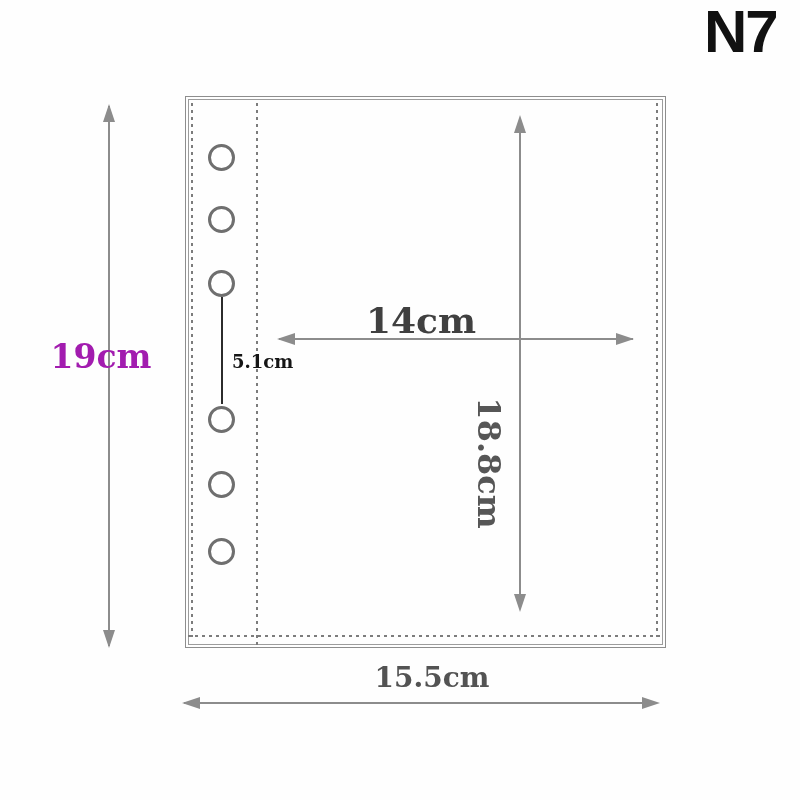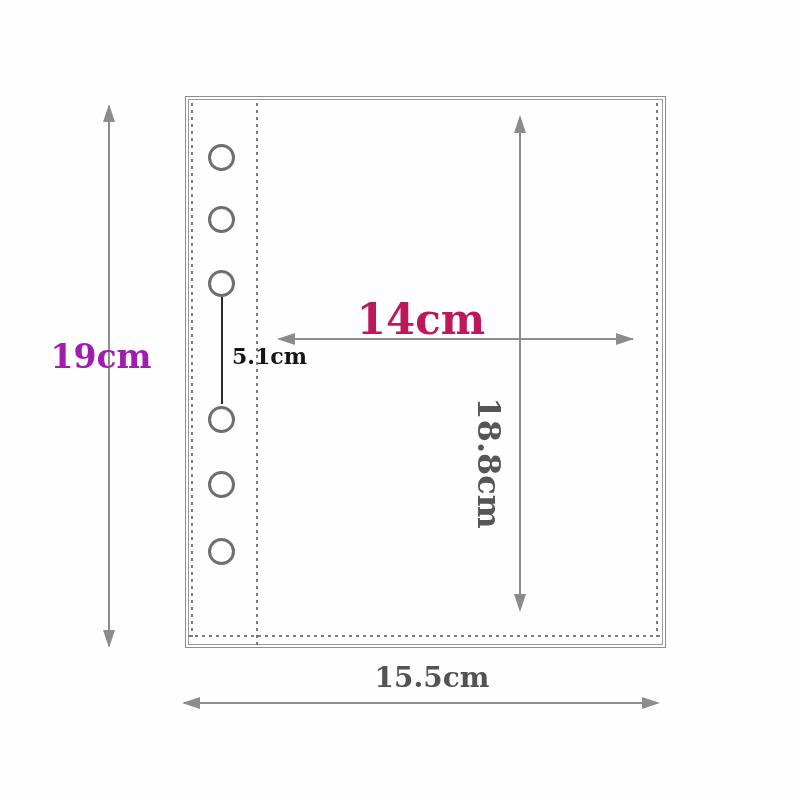--- a/index.html
+++ b/index.html
@@ -32,33 +32,34 @@
   .ah{position:absolute;width:0;height:0;}
   .ah.up{border-left:6px solid transparent;border-right:6px solid transparent;border-bottom:18px solid var(--arrow);}
   .ah.down{border-left:6px solid transparent;border-right:6px solid transparent;border-top:18px solid var(--arrow);}
   .ah.left{border-top:6px solid transparent;border-bottom:6px solid transparent;border-right:18px solid var(--arrow);}
   .ah.right{border-top:6px solid transparent;border-bottom:6px solid transparent;border-left:18px solid var(--arrow);}
   .dim-label{
     position:absolute;font-weight:700;color:#4c4c4c;white-space:nowrap;line-height:1;
     transform:translate(-50%,-50%);
   }
   .lbl-19{font-size:33px;color:#a21caf;}
-  .lbl-14{font-size:42px;color:#be185d;}
+  .lbl-14{font-size:36px;color:#404040;}
   .lbl-155{font-size:28px;color:#535353;}
   .lbl-188{font-size:32px;color:#565656;transform:translate(-50%,-50%) rotate(90deg);}
   .lbl-51{
-    position:absolute;left:232px;top:345px;font-size:22px;font-weight:700;color:#151515;
+    position:absolute;left:232px;top:353px;font-size:18px;font-weight:700;color:#151515;
     white-space:nowrap;line-height:1;
   }
 </style>
 </head>
 <body>
 
 <div id="stage">
 
+  <div class="model">N7</div>
 
   <div class="pocket">
     <div class="edge-outer"></div>
     <div class="edge-inner"></div>
 
     <div class="stitch-v" style="left:6px;top:7px;height:534px;"></div>
     <div class="stitch-v" style="left:71px;top:7px;height:543px;"></div>
     <div class="stitch-v" style="right:8px;top:7px;height:534px;"></div>
     <div class="stitch-h" style="left:3px;right:3px;bottom:11px;"></div>
 

